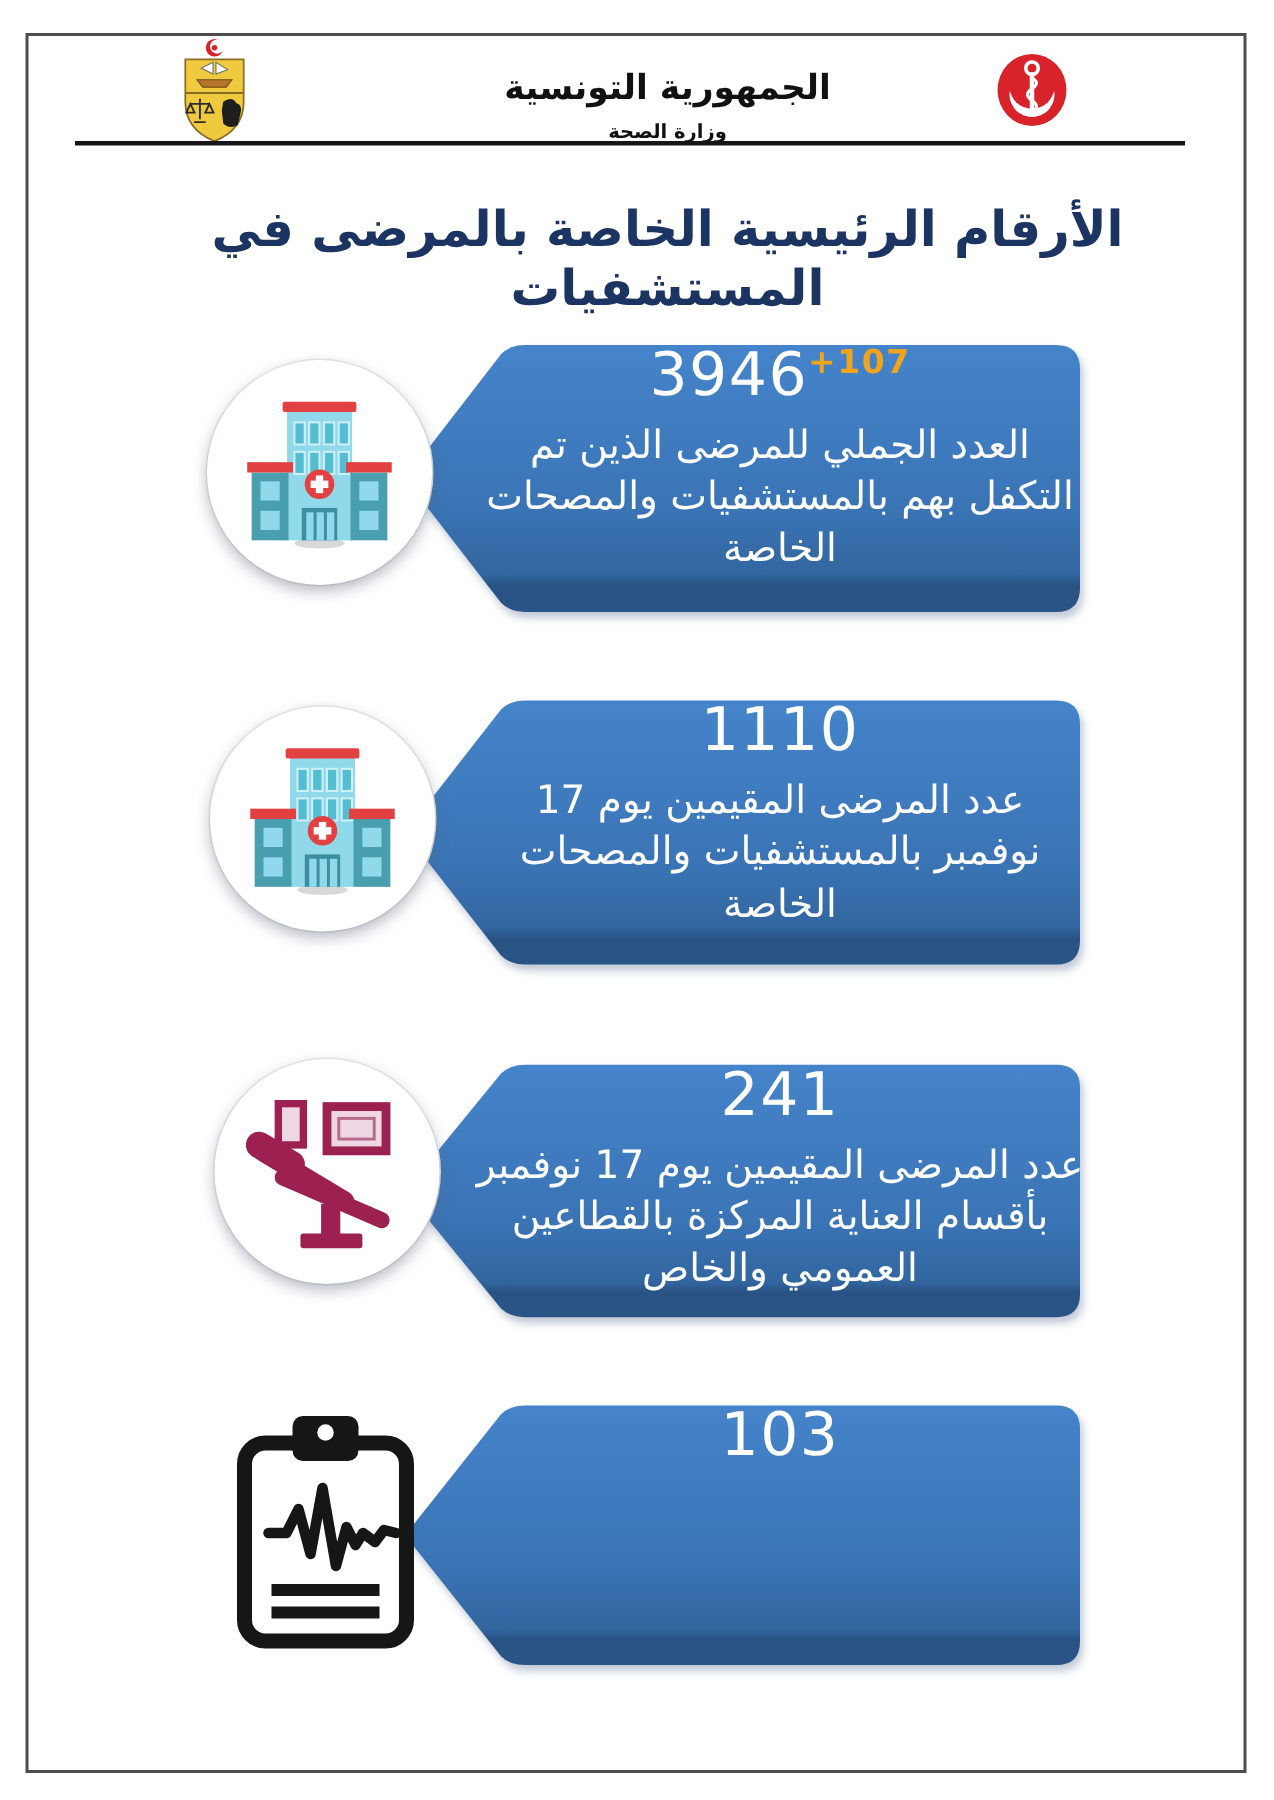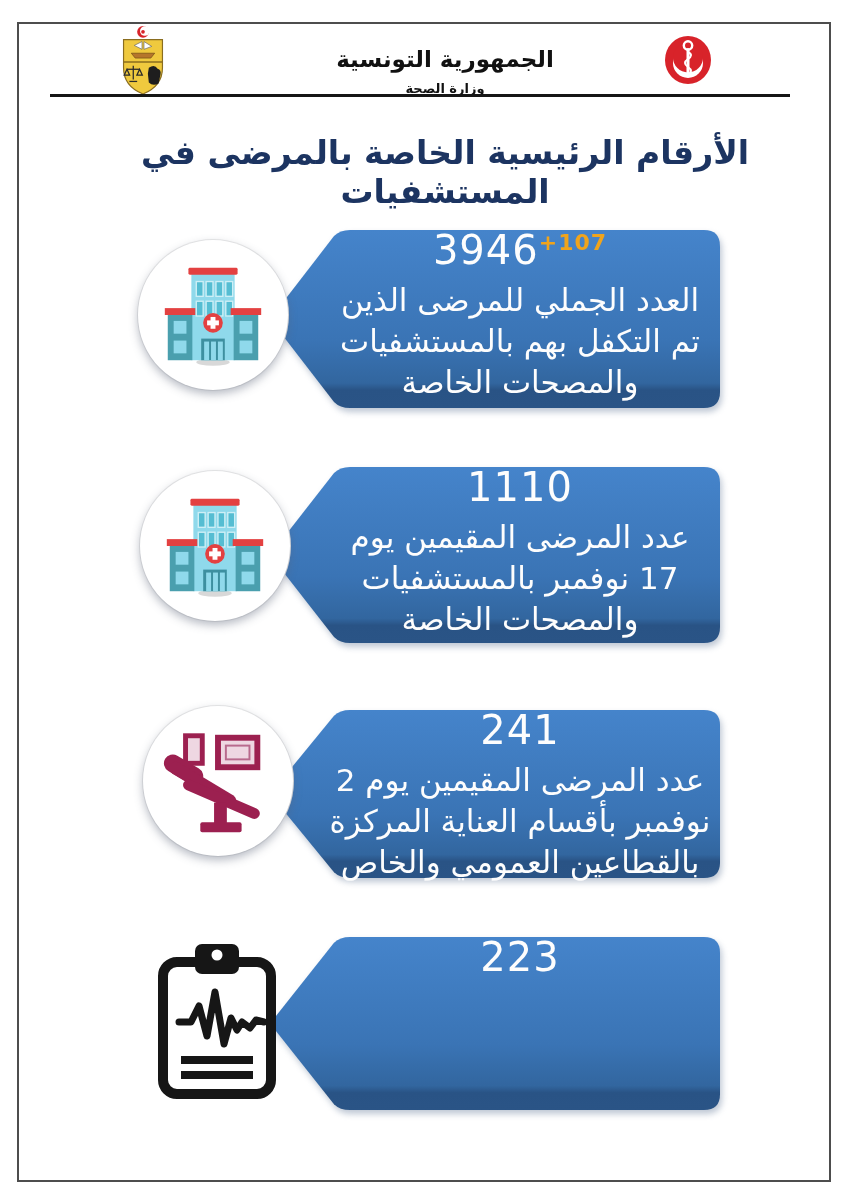--- a/index.html
+++ b/index.html
@@ -25,21 +25,21 @@
   .b2{top:465px;height:180px;}
   .b3{top:708px;height:172px;}
   .b4{top:935px;height:177px;}
   .banner .shape{position:absolute;left:0;top:0;width:100%;height:100%;
                  filter:drop-shadow(2px 4px 3px rgba(110,130,160,.45));}
   .banner .content{position:absolute;top:0;bottom:0;left:50px;right:0;z-index:1;
                    display:flex;flex-direction:column;align-items:center;
                    direction:rtl;color:#fdfdfd;}
   .num{font-size:40px;letter-spacing:1px;line-height:1.1;}
   .num sup{color:#f0a41c;font-size:22px;font-weight:bold;}
-  .desc{font-size:31px;line-height:1.32;text-align:center;margin-top:8px;}
+  .desc{font-size:26px;line-height:1.32;text-align:center;margin-top:8px;}
   .b1 .desc{width:392px;}
   .b2 .desc{width:372px;}
   .b3 .desc{width:442px;}
   .b4 .desc{width:402px;}
 
   
   .icon-circle{position:absolute;width:150px;height:150px;border-radius:50%;background:#fff;z-index:2;
                box-shadow:0 4px 10px rgba(90,100,120,.45),0 0 0 1px #ececec;
                display:flex;align-items:center;justify-content:center;}
   .c1{left:138px;top:240px;}
@@ -202,28 +202,28 @@
     <svg>
         <use href="#sym-icu"></use>
       </svg>
   </div>
   <div class="banner b3">
     <svg class="shape" viewBox="0 0 454 180" preserveAspectRatio="none">
         <use href="#sym-banner"></use>
       </svg>
     <div class="content">
       <span class="num" dir="ltr">241</span>
-      <div class="desc">عدد المرضى المقيمين يوم 2 نوفمبر بأقسام العناية المركزة بالقطاعين العمومي والخاص</div>
+      <div class="desc">عدد المرضى المقيمين يوم 17 نوفمبر بأقسام العناية المركزة بالقطاعين العمومي والخاص</div>
     </div>
   </div>
 
   <svg class="clipboard-icon">
       <use href="#sym-clipboard"></use>
     </svg>
   <div class="banner b4">
     <svg class="shape" viewBox="0 0 454 180" preserveAspectRatio="none">
         <use href="#sym-banner"></use>
       </svg>
     <div class="content">
-      <span class="num" dir="ltr">223</span>
+      <span class="num" dir="ltr">103</span>
     </div>
   </div>
 </div>
 
 </body></html>

